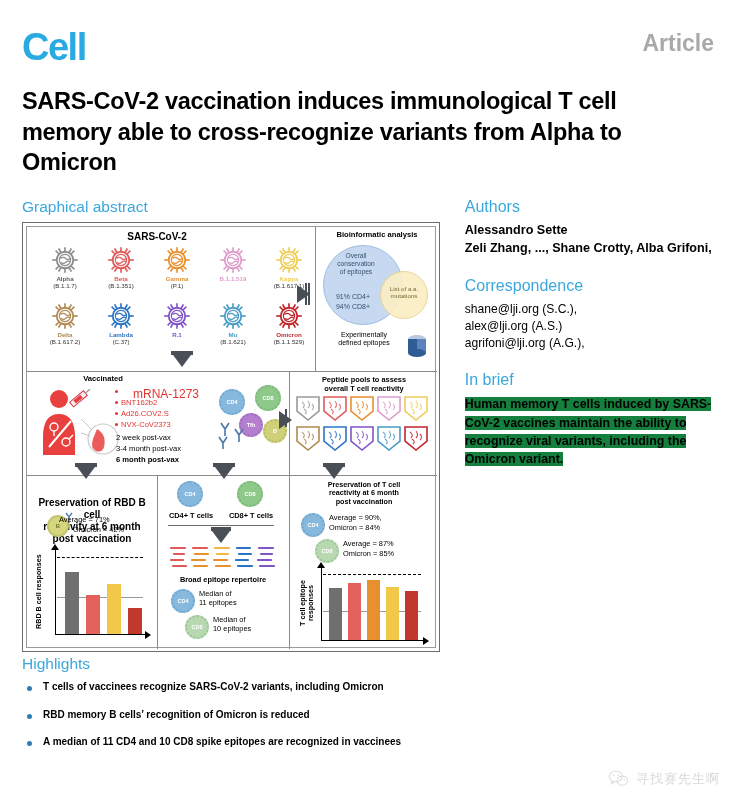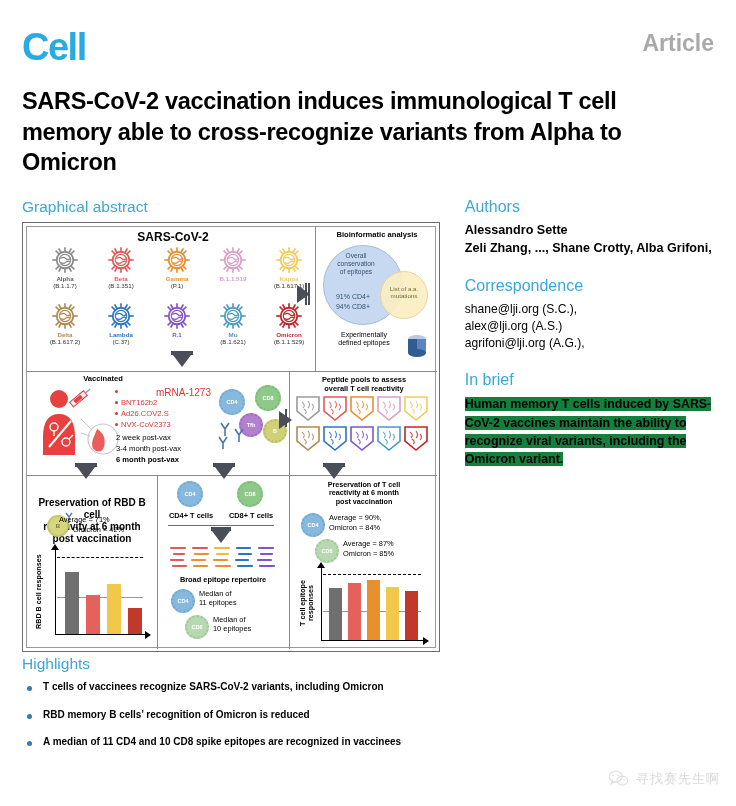--- a/index.html
+++ b/index.html
@@ -144,21 +144,21 @@
       <div class="ga-box">
         <div class="ga-inner"></div>
 
         <div class="cellline vline" style="left:292px;top:4px;height:144px;"></div>
         <div class="cellline hline" style="left:4px;top:148px;width:410px;"></div>
         <div class="cellline vline" style="left:266px;top:148px;height:104px;"></div>
         <div class="cellline hline" style="left:4px;top:252px;width:410px;"></div>
         <div class="cellline vline" style="left:134px;top:252px;height:174px;"></div>
         <div class="cellline vline" style="left:266px;top:252px;height:174px;"></div>
 
-        <div class="ga-label" style="left:60px;top:8px;width:180px;font-size:12px;">SARS-CoV-2</div>
+        <div class="ga-label" style="left:44px;top:8px;width:180px;font-size:10px;">SARS-CoV-2</div>
 
         <div class="virus" style="left:22px;top:22px;">
           <div class="glyph">
             <svg viewBox="0 0 40 40" width="30" height="30">
               <g stroke="#8c8c8c" stroke-width="2.4" fill="none">
                 <circle cx="20" cy="20" r="11"></circle>
                 <g stroke-width="2.2">
                   <line x1="20" y1="9" x2="20" y2="3"></line>
                     <line x1="20" y1="31" x2="20" y2="37"></line>
                   <line x1="9" y1="20" x2="3" y2="20"></line>
@@ -503,21 +503,21 @@
             <line x1="50" y1="12" x2="56" y2="12" stroke="#999" stroke-width="1.4"></line>
           </g>
         </svg>
         <svg style="position:absolute;left:56px;top:194px;" width="42" height="40">
           <circle cx="24" cy="22" r="15" fill="#fff" stroke="#c9c9c9" stroke-width="1.2"></circle>
           <path d="M18 12 q10 6 7 18 q-2 6 -8 4 q-6 -3 -3 -12 z" fill="#e8403e" opacity="0.85"></path>
           <line x1="2" y1="2" x2="13" y2="13" stroke="#c9c9c9" stroke-width="1"></line>
           <line x1="2" y1="16" x2="11" y2="19" stroke="#c9c9c9" stroke-width="1"></line>
         </svg>
 
-        <div class="plain" style="left:98px;top:164px;width:90px;text-align:right;color:#e0352f;font-size:10px;">mRNA-1273</div>
+        <div class="plain" style="left:98px;top:164px;width:90px;text-align:center;color:#e0352f;font-size:12px;">mRNA-1273</div>
         <div style="position:absolute;left:92px;top:167px;width:3px;height:3px;background:#e0352f;border-radius:50%;"></div>
         <div class="plain" style="left:98px;top:175px;width:90px;text-align:left;color:#e0352f;font-size:7.6px;">BNT162b2</div>
         <div style="position:absolute;left:92px;top:178px;width:3px;height:3px;background:#e0352f;border-radius:50%;"></div>
         <div class="plain" style="left:98px;top:186px;width:90px;text-align:left;color:#e0352f;font-size:7.6px;">Ad26.COV2.S</div>
         <div style="position:absolute;left:92px;top:189px;width:3px;height:3px;background:#e0352f;border-radius:50%;"></div>
         <div class="plain" style="left:98px;top:197px;width:92px;text-align:left;color:#e0352f;font-size:7.6px;">NVX-CoV2373</div>
         <div style="position:absolute;left:92px;top:200px;width:3px;height:3px;background:#e0352f;border-radius:50%;"></div>
 
         <div class="plain" style="left:93px;top:210px;width:100px;text-align:left;font-size:7.6px;">2 week post-vax</div>
         <div class="plain" style="left:93px;top:221px;width:110px;text-align:left;font-size:7.6px;">3-4 month post-vax</div>

